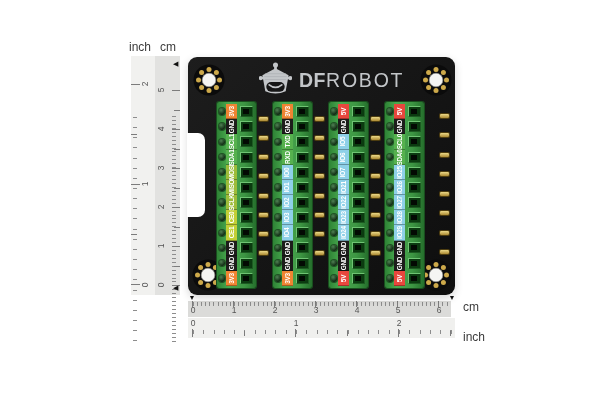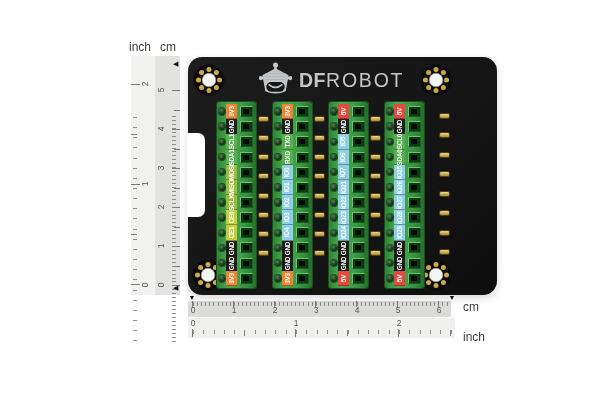--- a/index.html
+++ b/index.html
@@ -26,22 +26,22 @@
   
   #bcm-strip{left:188px;top:301px;width:263px;height:16px;background:#dbdbd9;}
   #bcm-strip .minor{position:absolute;left:4.5px;top:1px;height:4px;right:0;
       background:repeating-linear-gradient(to right,#8d8d8d 0 1px,transparent 1px 4.09px);}
   #binch-strip{left:188px;top:318px;width:267px;height:20px;background:#f0f0ee;}
   #binch-strip .minor{position:absolute;left:4.5px;top:12px;height:4px;right:0;
       background:repeating-linear-gradient(to right,#8d8d8d 0 1px,transparent 1px 10.3px);}
   .unit-br{position:absolute;font-size:12px;color:#3c3c3c;}
 
   
-  #board{position:absolute;left:188px;top:57px;width:309px;height:238px;
-         background:linear-gradient(135deg,#1d1d1d,#0e0e0e);border-radius:14px;
+  #board{position:absolute;left:188px;top:57px;width:267px;height:238px;
+         background:linear-gradient(135deg,#1d1d1d,#0e0e0e);border-radius:9px;
          box-shadow:0 3px 9px rgba(0,0,0,.16);}
   #notch{position:absolute;left:-1px;top:76px;width:18px;height:84px;background:#ffffff;
          border-radius:0 7px 7px 0;}
   .mhole{position:absolute;width:34px;height:34px;}
 
   
   .logo{position:absolute;left:71px;top:5px;display:flex;align-items:center;gap:7px;}
   .logotext{font-size:19.5px;color:#c3c6c9;line-height:1;}
   .logotext b{font-weight:800;letter-spacing:.5px;}
   .logotext span{font-weight:500;letter-spacing:1.8px;}

